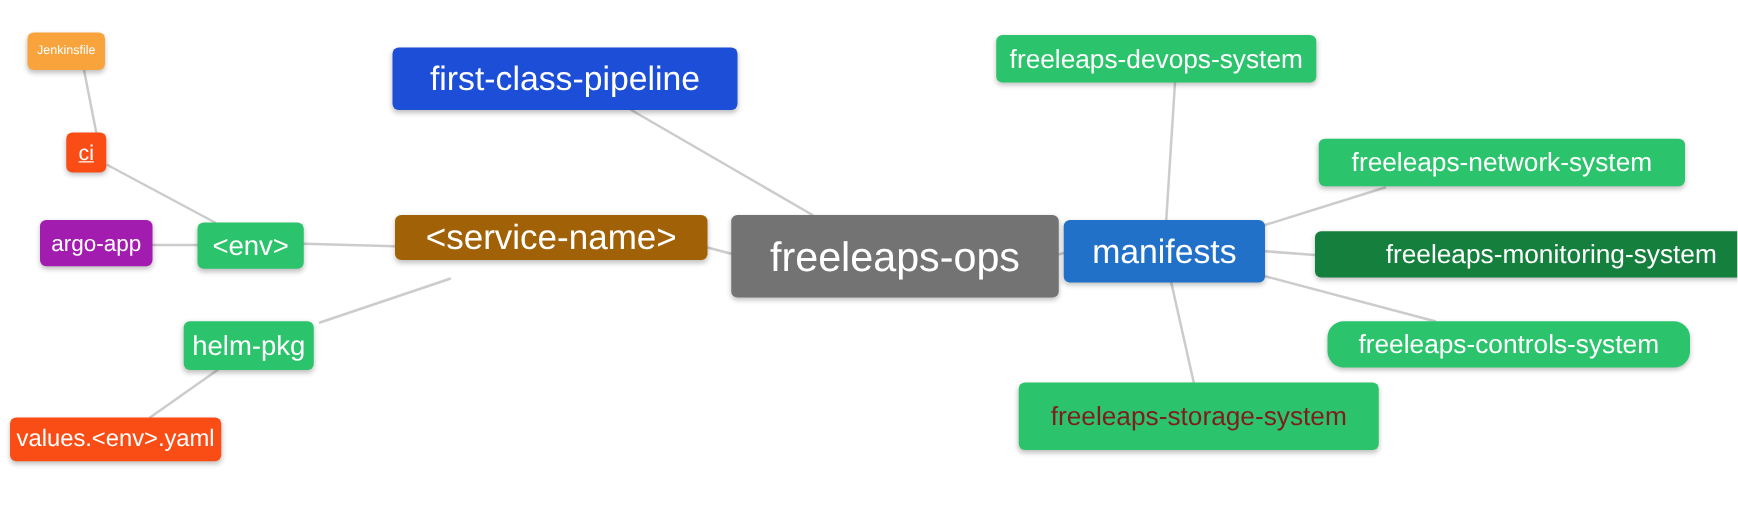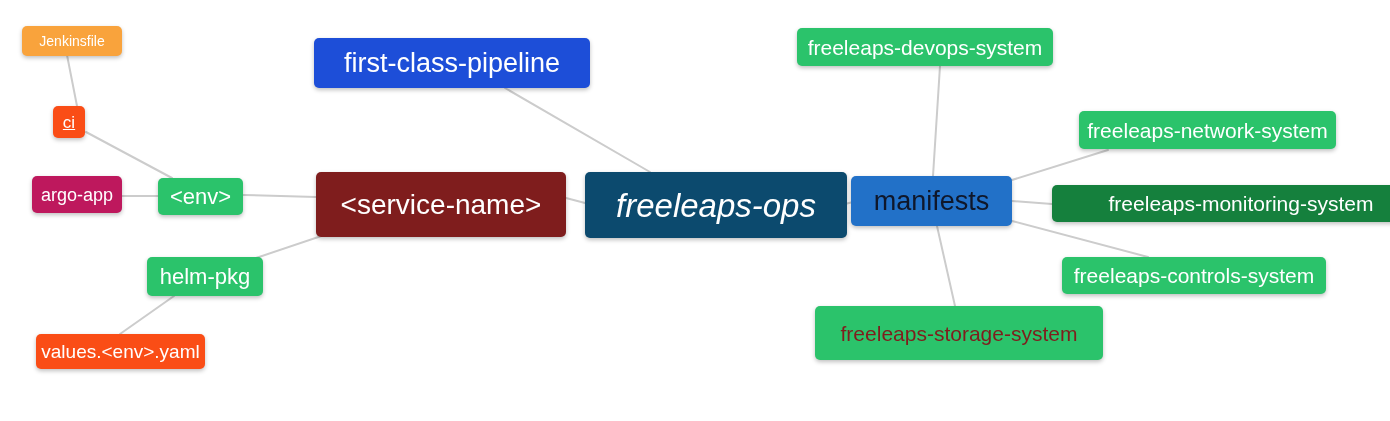--- a/index.html
+++ b/index.html
@@ -52,29 +52,29 @@
       <line x1="505" y1="88" x2="650" y2="172" stroke="#cccccc"></line>
       <line x1="566" y1="198" x2="585" y2="203" stroke="#cccccc"></line>
       <line x1="845" y1="204" x2="853" y2="202" stroke="#cccccc"></line>
       <line x1="933" y1="176" x2="940" y2="66" stroke="#cccccc"></line>
       <line x1="1012" y1="180" x2="1108" y2="150" stroke="#cccccc"></line>
       <line x1="1012" y1="201" x2="1052" y2="204" stroke="#cccccc"></line>
       <line x1="1012" y1="221" x2="1148" y2="257" stroke="#cccccc"></line>
       <line x1="937" y1="226" x2="955" y2="306" stroke="#cccccc"></line>
     </svg>
   <div id="node-layer">
-      <div class="node" style="left: 22px; top: 26px; width: 100px; height: 30px; font-size: 14px; background: rgb(249, 163, 60); color: rgb(255, 255, 255);">Jenkinsfile</div>
+      <div class="node" style="left: 22px; top: 26px; width: 62px; height: 30px; font-size: 10px; background: rgb(249, 163, 60); color: rgb(255, 255, 255);">Jenkinsfile</div>
       <div class="node" style="left: 53px; top: 106px; width: 32px; height: 32px; font-size: 17px; background: rgb(250, 77, 22); color: rgb(255, 255, 255); text-decoration: underline;">ci</div>
-      <div class="node" style="left: 32px; top: 176px; width: 90px; height: 37px; font-size: 18px; background: #be185d; color: rgb(255, 255, 255);">argo-app</div>
+      <div class="node" style="left: 32px; top: 176px; width: 90px; height: 37px; font-size: 18px; background: #a21caf; color: rgb(255, 255, 255);">argo-app</div>
       <div class="node" style="left: 158px; top: 178px; width: 85px; height: 37px; font-size: 22px; background: rgb(43, 195, 107); color: rgb(255, 255, 255); text-align: center;">&lt;env&gt;</div>
-      <div class="node" style="left: 147px; top: 257px; width: 116px; height: 39px; font-size: 22px; background: rgb(43, 195, 107); color: rgb(255, 255, 255);">helm-pkg</div>
-      <div class="node" style="left: 8px; top: 334px; width: 169px; height: 35px; font-size: 19px; background: rgb(250, 77, 22); color: rgb(255, 255, 255); margin-left: 28px;">values.&lt;env&gt;.yaml</div>
+      <div class="node" style="left: 147px; top: 257px; width: 104px; height: 39px; font-size: 22px; background: rgb(43, 195, 107); color: rgb(255, 255, 255);">helm-pkg</div>
+      <div class="node" style="left: 8px; top: 334px; width: 169px; height: 35px; font-size: 19px; background: rgb(250, 77, 22); color: rgb(255, 255, 255);">values.&lt;env&gt;.yaml</div>
       <div class="node" style="left: 314px; top: 38px; width: 276px; height: 50px; font-size: 27px; background: #1d4ed8; color: rgb(255, 255, 255);">first-class-pipeline</div>
-      <div class="node" style="left: 316px; top: 172px; width: 250px; height: 65px; font-size: 28px; background: #7f1d1d; color: rgb(255, 255, 255);">&lt;service-name&gt;</div>
-      <div class="node" style="left: 585px; top: 172px; width: 262px; height: 66px; font-size: 33px; background: #0c4a6e; color: rgb(255, 255, 255); font-style: italic;">freeleaps-ops</div>
-      <div class="node" style="left: 851px; top: 176px; width: 161px; height: 50px; font-size: 27px; background: rgb(34, 113, 200); color: #0f172a;">manifests</div>
+      <div class="node" style="left: 316px; top: 172px; width: 250px; height: 36px; font-size: 28px; background: #a16207; color: rgb(255, 255, 255);">&lt;service-name&gt;</div>
+      <div class="node" style="left: 585px; top: 172px; width: 262px; height: 66px; font-size: 33px; background: #737373; color: rgb(255, 255, 255);">freeleaps-ops</div>
+      <div class="node" style="left: 851px; top: 176px; width: 161px; height: 50px; font-size: 27px; background: rgb(34, 113, 200); color: #ffffff;">manifests</div>
       <div class="node" style="left: 797px; top: 28px; width: 256px; height: 38px; font-size: 21px; background: rgb(43, 195, 107); color: rgb(255, 255, 255);">freeleaps-devops-system</div>
-      <div class="node" style="left: 1055px; top: 111px; width: 257px; height: 38px; font-size: 21px; background: rgb(43, 195, 107); color: rgb(255, 255, 255); margin-left: 24px;">freeleaps-network-system</div>
+      <div class="node" style="left: 1055px; top: 111px; width: 293px; height: 38px; font-size: 21px; background: rgb(43, 195, 107); color: rgb(255, 255, 255);">freeleaps-network-system</div>
       <div class="node" style="left: 1052px; top: 185px; width: 378px; height: 37px; font-size: 21px; background: #15803d; color: rgb(255, 255, 255);">freeleaps-monitoring-system</div>
-      <div class="node" style="left: 1062px; top: 257px; width: 264px; height: 37px; font-size: 21px; background: rgb(43, 195, 107); color: rgb(255, 255, 255);">freeleaps-controls-system</div>
+      <div class="node" style="left: 1062px; top: 257px; width: 290px; height: 37px; font-size: 21px; background: rgb(43, 195, 107); color: rgb(255, 255, 255); border-radius: 13px;">freeleaps-controls-system</div>
       <div class="node" style="left: 815px; top: 306px; width: 288px; height: 54px; font-size: 21px; background: rgb(43, 195, 107); color: #7f1d1d;">freeleaps-storage-system</div>
     </div>
 </div>
 
 </body></html>

